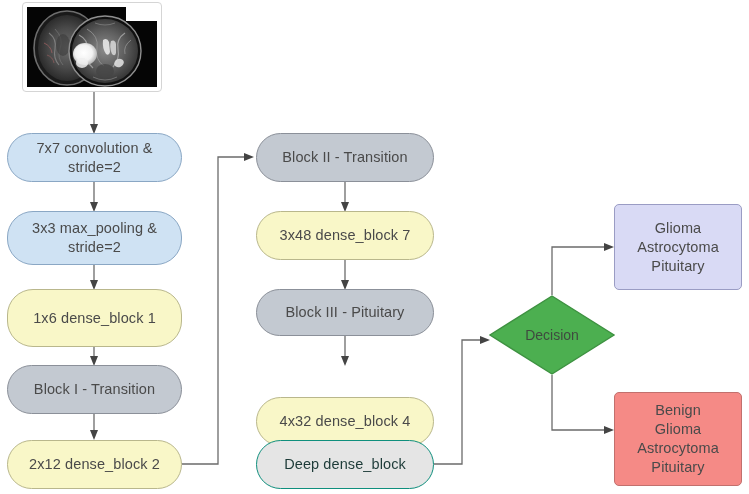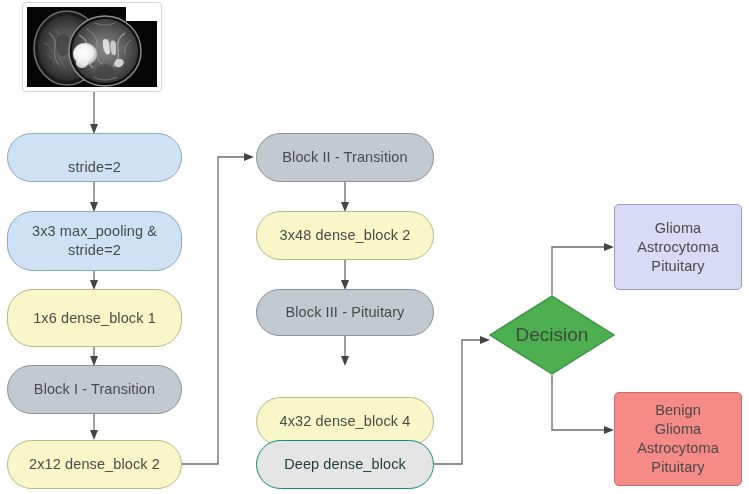--- a/index.html
+++ b/index.html
@@ -48,21 +48,21 @@
     position: absolute;
     z-index: 3;
   }
   .diamond-wrap svg { display: block; }
   .diamond-label {
     position: absolute;
     inset: 0;
     display: flex;
     align-items: center;
     justify-content: center;
-    font-size: 19px;
+    font-size: 14px;
     color: #3f4a3f;
     pointer-events: none;
   }
 
   
   #mri-card {
     position: absolute;
     left: 22px;
     top: 2px;
     width: 140px;
@@ -199,26 +199,26 @@
           <ellipse cx="92" cy="56" rx="5" ry="4" fill="#dedede" opacity="0.9" transform="rotate(-25 92 56)"></ellipse>
 
           <ellipse cx="78" cy="64" rx="9" ry="7" fill="#444444" opacity="0.75"></ellipse>
         </g>
       </svg>
     </div>
   </div>
 
   <div class="node pill blue" style="left:7px; top:133px; width:175px; height:49px;">
     <div>
-      <br>
+      <span>7x7 convolution &amp;</span><br>
       <span>stride=2</span>
     </div>
   </div>
 
-  <div class="node pill blue" style="left:7px; top:211px; width:175px; height:60px;">
+  <div class="node pill blue" style="left:7px; top:211px; width:175px; height:54px;">
     <div>
       <span>3x3 max_pooling &amp;</span><br>
       <span>stride=2</span>
     </div>
   </div>
 
   <div class="node pill yellow" style="left:7px; top:289px; width:175px; height:58px;">
     <span>1x6 dense_block 1</span>
   </div>
 
@@ -228,21 +228,21 @@
 
   <div class="node pill yellow" style="left:7px; top:440px; width:175px; height:49px;">
     <span>2x12 dense_block 2</span>
   </div>
 
   <div class="node pill gray" style="left:256px; top:133px; width:178px; height:49px;">
     <span>Block II - Transition</span>
   </div>
 
   <div class="node pill yellow" style="left:256px; top:211px; width:178px; height:49px;">
-    <span>3x48 dense_block 2</span>
+    <span>3x48 dense_block 7</span>
   </div>
 
   <div class="node pill gray" style="left:256px; top:289px; width:178px; height:47px;">
     <span>Block III - Pituitary</span>
   </div>
 
   <div class="node pill yellow" style="left:256px; top:365px; width:178px; height:49px;margin-top:32px;">
     <span>4x32 dense_block 4</span>
   </div>
 

